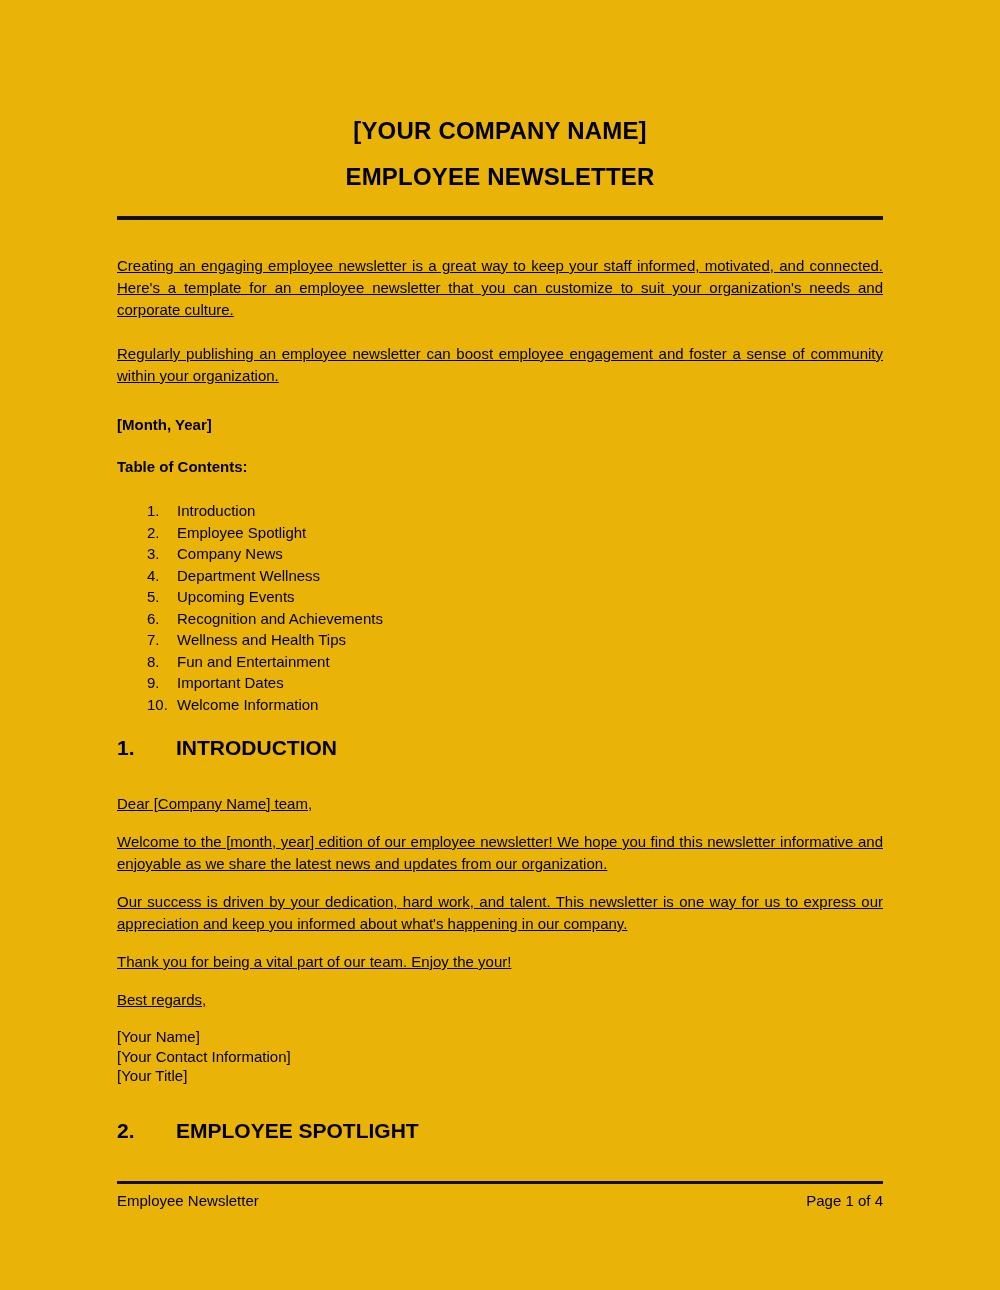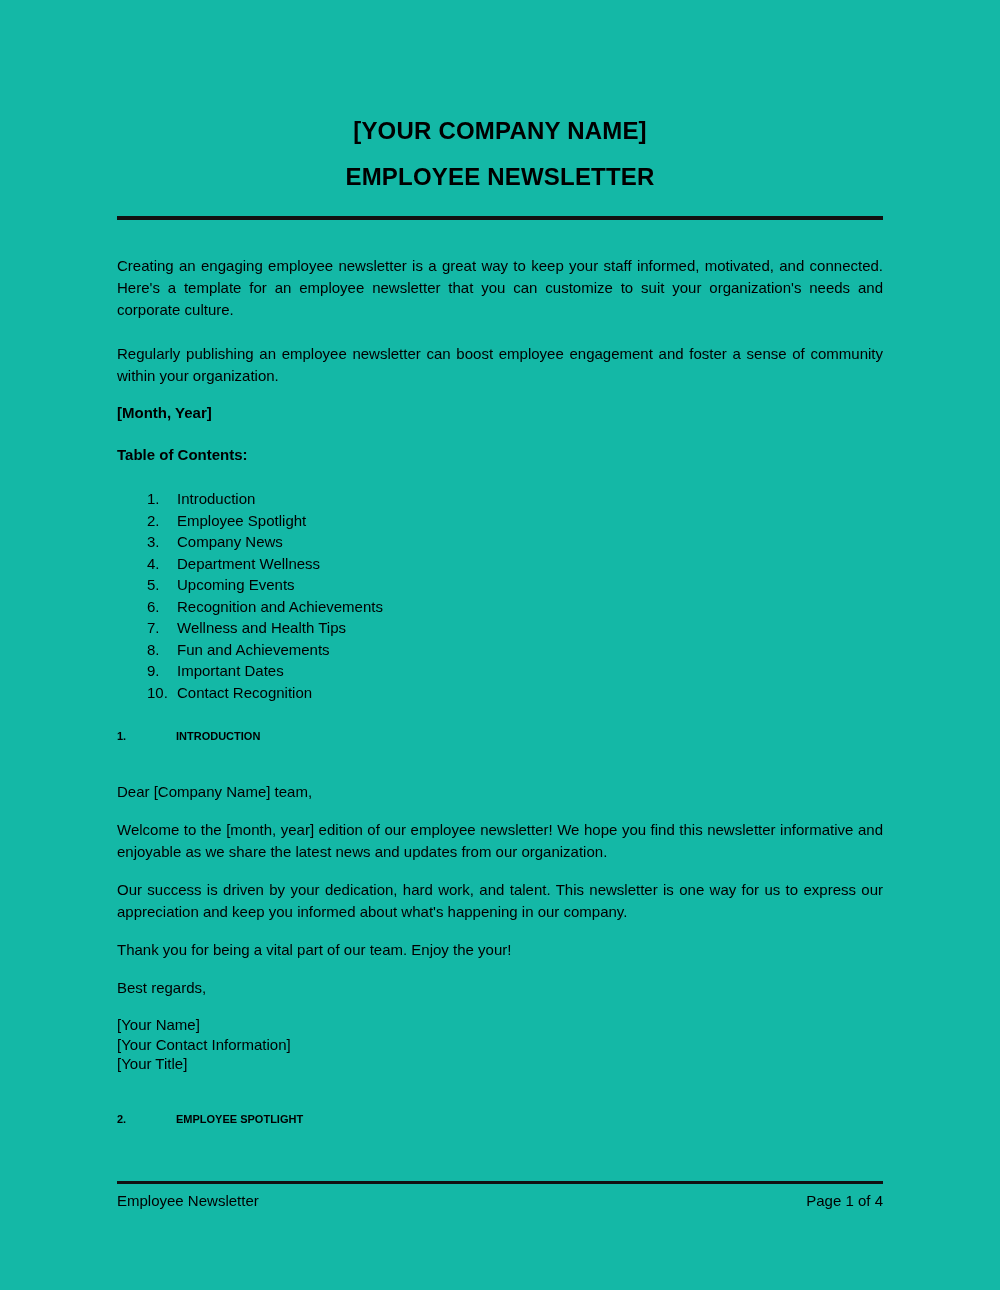--- a/index.html
+++ b/index.html
@@ -4,21 +4,21 @@
 <style>
   html, body {
     margin: 0;
     padding: 0;
     background: #ffffff;
   }
   .page {
     position: relative;
     width: 1000px;
     height: 1290px;
-    background: #14b8a6;
+    background: #eab308;
     font-family: "Liberation Sans", "DejaVu Sans", sans-serif;
     color: #000000;
     overflow: hidden;
   }
   .content {
     position: absolute;
     left: 117px;
     right: 117px;
     top: 0;
   }
@@ -36,48 +36,49 @@
     margin-top: 25px;
     height: 4px;
     background: #111111;
     width: 100%;
   }
   .body-par {
     margin: 0;
     font-size: 15px;
     line-height: 22px;
     text-align: justify;
+    text-decoration: underline;
   }
   .body-par.left { text-align: left; }
   .mt-lg { margin-top: 35px; }
   .mt-md { margin-top: 22px; }
   .mt-sm { margin-top: 16px; }
   .bold-line {
     margin: 0;
     font-size: 15px;
     line-height: 22px;
     font-weight: bold;
   }
-  .month-year { margin-top: 15px; }
+  .month-year { margin-top: 27px; }
   .toc-heading { margin-top: 20px; }
   .toc-list {
     margin-top: 22px;
     font-size: 15px;
     line-height: 21.5px;
     padding-left: 30px;
   }
   .toc-row { display: flex; }
   .toc-num {
     flex: 0 0 30px;
     text-align: left;
   }
   .section-heading {
     margin: 0;
     margin-top: 22px;
-    font-size: 11px;
+    font-size: 21px;
     line-height: 22px;
     font-weight: bold;
   }
   .section-heading.sec2 { margin-top: 34px; }
   .sec-num {
     display: inline-block;
     width: 59px;
   }
   .greeting { margin-top: 34px; }
   .signature {
@@ -146,29 +147,29 @@
       <div class="toc-row">
         <span class="toc-num">6.</span>
         <span>Recognition and Achievements</span>
       </div>
       <div class="toc-row">
         <span class="toc-num">7.</span>
         <span>Wellness and Health Tips</span>
       </div>
       <div class="toc-row">
         <span class="toc-num">8.</span>
-        <span>Fun and Achievements</span>
+        <span>Fun and Entertainment</span>
       </div>
       <div class="toc-row">
         <span class="toc-num">9.</span>
         <span>Important Dates</span>
       </div>
       <div class="toc-row">
         <span class="toc-num">10.</span>
-        <span>Contact Recognition</span>
+        <span>Welcome Information</span>
       </div>
     </div>
 
     <h2 class="section-heading"><span class="sec-num">1.</span><span>INTRODUCTION</span></h2>
 
     <p class="body-par left greeting">Dear [Company Name] team,</p>
 
     <p class="body-par mt-sm">Welcome to the [month, year] edition of our employee newsletter! We hope you find this newsletter informative and enjoyable as we share the latest news and updates from our organization.</p>
     <p class="body-par mt-sm">Our success is driven by your dedication, hard work, and talent. This newsletter is one way for us to express our appreciation and keep you informed about what's happening in our company.</p>
     <p class="body-par left mt-sm">Thank you for being a vital part of our team. Enjoy the your!</p>

